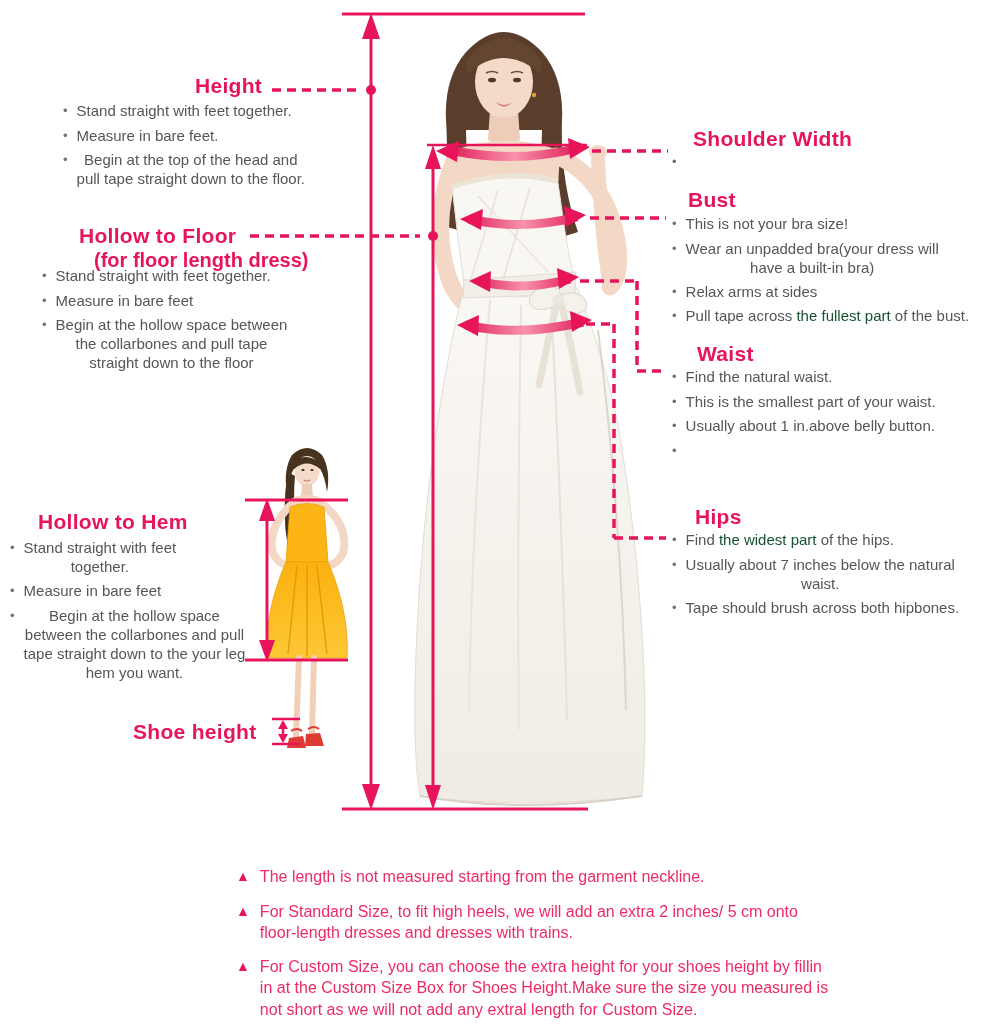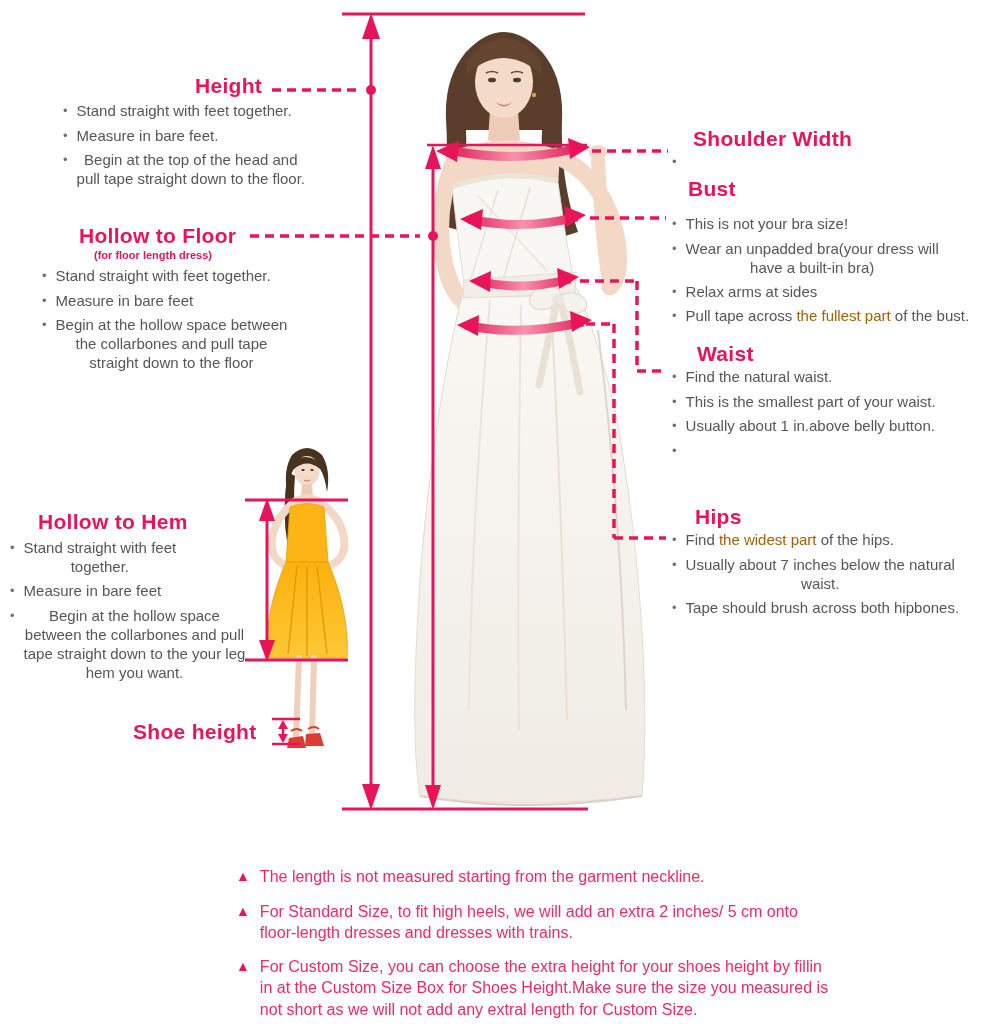--- a/index.html
+++ b/index.html
@@ -1,26 +1,26 @@
 <!DOCTYPE html>
 <html><head>
 <meta charset="utf-8">
 <style>
   html,body{margin:0;padding:0;background:#fff;}
   #canvas{position:relative;width:1000px;height:1024px;background:#ffffff;
           font-family:"Liberation Sans",sans-serif;overflow:hidden;}
   .abs{position:absolute;}
   svg{display:block;}
   .sec-title{color:#e8145a;font-weight:700;font-size:21px;white-space:nowrap;letter-spacing:.3px;}
-  .sec-sub{color:#e8145a;font-weight:700;font-size:11px;white-space:nowrap;}
+  .sec-sub{color:#e8145a;font-weight:700;font-size:20px;white-space:nowrap;}
   .blist{color:#565659;font-size:15px;}
   .bitem{display:flex;gap:9px;margin-bottom:5px;line-height:1.28;}
   .bdot{color:#707073;font-size:13px;line-height:1.5;flex:0 0 auto;}
   .btext{display:block;text-align:center;}
-  .hl{color:#a16207;}
+  .hl{color:#14532d;}
   .notes .nitem{display:flex;gap:10px;margin-bottom:13px;color:#ee2a64;font-size:16px;line-height:1.33;}
   .tri{color:#e8145a;font-size:14px;line-height:1.55;flex:0 0 auto;}
 </style>
 </head>
 <body>
 
 <div id="canvas">
 
   <svg class="abs" style="left:0;top:0" width="1000" height="1024" viewBox="0 0 1000 1024">
     <defs>
@@ -230,21 +230,21 @@
 
   <div class="abs sec-title" style="left:133px;top:720px">Shoe height</div>
 
   <div class="abs sec-title" style="left:693px;top:127px">Shoulder Width</div>
   <div class="abs blist" style="left:672px;top:152px;width:325px">
       <div class="bitem">
         <span class="bdot">•</span>
       </div>
     </div>
 
-  <div class="abs sec-title" style="left:688px;top:177px">Bust</div>
+  <div class="abs sec-title" style="left:688px;top:188px">Bust</div>
   <div class="abs blist" style="left:672px;top:214px;width:330px">
       <div class="bitem">
         <span class="bdot">•</span>
         <span class="btext"><span>This is not your bra size!</span></span>
       </div>
       <div class="bitem">
         <span class="bdot">•</span>
         <span class="btext"><span>Wear an unpadded bra(your dress will</span><br><span>have a built-in bra)</span></span>
       </div>
       <div class="bitem">

